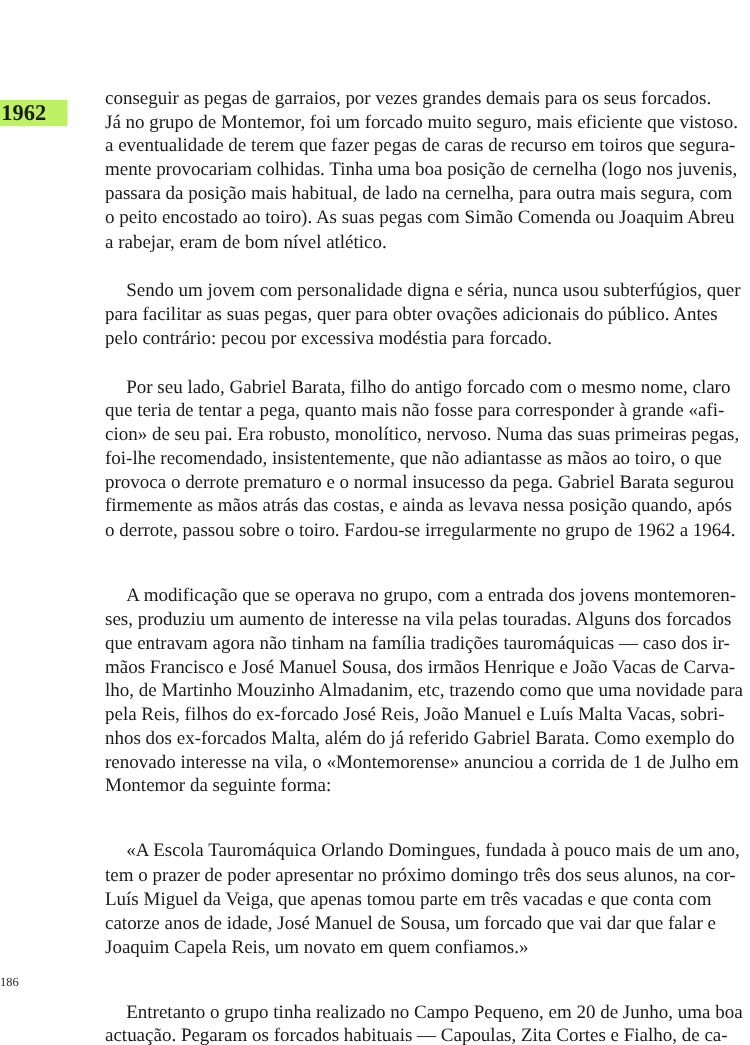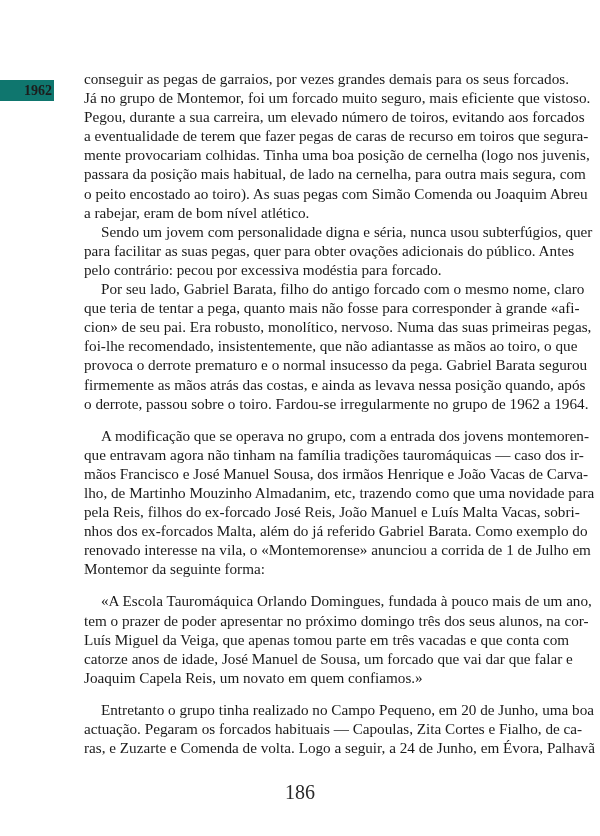--- a/index.html
+++ b/index.html
@@ -14,25 +14,25 @@
       overflow: hidden;
       font-family: "Liberation Serif", "DejaVu Serif", serif;
       color: #1a1a1a;
     }
     .year-marker {
       position: absolute;
       left: 0;
       top: 80px;
       width: 54px;
       height: 21px;
-      background: #0f766e;
+      background: #bef264;
       box-sizing: border-box;
-      padding-left: 24px;
+      padding-left: 1px;
       font-weight: bold;
-      font-size: 14px;
+      font-size: 18px;
       line-height: 21px;
       color: #1c1c1c;
     }
     .body-text {
       position: absolute;
       left: 84px;
       top: 69px;
       width: 463px;
       font-size: 15.2px;
       line-height: 19.1px;
@@ -42,46 +42,45 @@
       white-space: nowrap;
       text-align: justify;
       text-align-last: justify;
       height: 19.1px;
     }
     .line.last {
       text-align-last: left;
     }
     .line.indent {
       text-indent: 17px;
+      margin-top: 20px;
     }
     .gap {
       display: block;
       height: 13px;
     }
     .page-number {
       position: absolute;
       left: 0;
       width: 600px;
       top: 781px;
-      text-align: center;
-      font-size: 20px;
+      font-size: 10px;
       color: #2a2a2a;
     }
   </style>
 </head>
 <body>
 
 <div class="year-marker">1962</div>
 
 <div class="body-text">
 
   <div>
     <span class="line">conseguir as pegas de garraios, por vezes grandes demais para os seus forcados.</span>
     <span class="line">Já no grupo de Montemor, foi um forcado muito seguro, mais eficiente que vistoso.</span>
-    <span class="line">Pegou, durante a sua carreira, um elevado número de toiros, evitando aos forcados</span>
     <span class="line">a eventualidade de terem que fazer pegas de caras de recurso em toiros que segura-</span>
     <span class="line">mente provocariam colhidas. Tinha uma boa posição de cernelha (logo nos juvenis,</span>
     <span class="line">passara da posição mais habitual, de lado na cernelha, para outra mais segura, com</span>
     <span class="line">o peito encostado ao toiro). As suas pegas com Simão Comenda ou Joaquim Abreu</span>
     <span class="line last">a rabejar, eram de bom nível atlético.</span>
   </div>
 
   <div>
     <span class="line indent">Sendo um jovem com personalidade digna e séria, nunca usou subterfúgios, quer</span>
     <span class="line">para facilitar as suas pegas, quer para obter ovações adicionais do público. Antes</span>
@@ -95,20 +94,21 @@
     <span class="line">foi-lhe recomendado, insistentemente, que não adiantasse as mãos ao toiro, o que</span>
     <span class="line">provoca o derrote prematuro e o normal insucesso da pega. Gabriel Barata segurou</span>
     <span class="line">firmemente as mãos atrás das costas, e ainda as levava nessa posição quando, após</span>
     <span class="line">o derrote, passou sobre o toiro. Fardou-se irregularmente no grupo de 1962 a 1964.</span>
   </div>
 
   <span class="gap"></span>
 
   <div>
     <span class="line indent">A modificação que se operava no grupo, com a entrada dos jovens montemoren-</span>
+    <span class="line">ses, produziu um aumento de interesse na vila pelas touradas. Alguns dos forcados</span>
     <span class="line">que entravam agora não tinham na família tradições tauromáquicas — caso dos ir-</span>
     <span class="line">mãos Francisco e José Manuel Sousa, dos irmãos Henrique e João Vacas de Carva-</span>
     <span class="line">lho, de Martinho Mouzinho Almadanim, etc, trazendo como que uma novidade para</span>
     <span class="line">pela Reis, filhos do ex-forcado José Reis, João Manuel e Luís Malta Vacas, sobri-</span>
     <span class="line">nhos dos ex-forcados Malta, além do já referido Gabriel Barata. Como exemplo do</span>
     <span class="line">renovado interesse na vila, o «Montemorense» anunciou a corrida de 1 de Julho em</span>
     <span class="line last">Montemor da seguinte forma:</span>
   </div>
 
   <span class="gap"></span>

